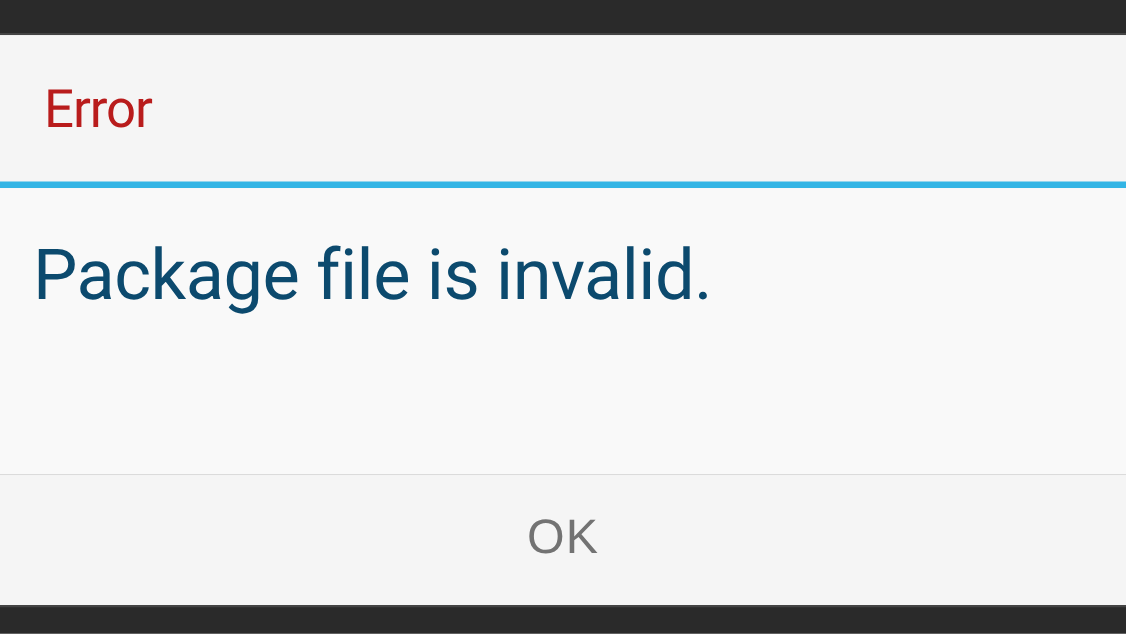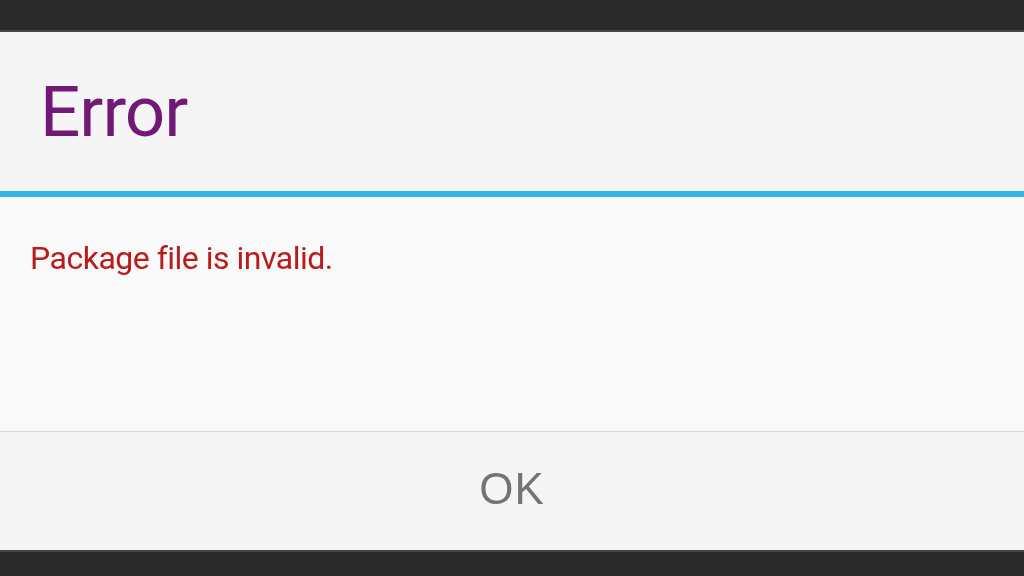--- a/index.html
+++ b/index.html
@@ -32,43 +32,43 @@
       border-top: 2px solid #444;
       border-bottom: 2px solid #444;
     }
     
     .dialog-header {
       padding: 38px 40px 38px 40px;
       background: #f5f5f5;
     }
     
     .dialog-title {
-      font-size: 71px;
+      font-size: 48px;
       font-weight: 400;
-      color: #701a75;
+      color: #b91c1c;
       letter-spacing: -1px;
     }
     
     .divider {
       height: 6px;
       background: #33b5e5;
       width: 100%;
     }
     
     .dialog-body {
       padding: 42px 30px 50px 30px;
       background: #f9f9f9;
       flex: 1;
       border-bottom: 1px solid #d8d8d8;
     }
     
     .dialog-message {
-      font-size: 32px;
+      font-size: 64px;
       font-weight: 400;
-      color: #b91c1c;
+      color: #0c4a6e;
       letter-spacing: -0.5px;
     }
     
     .dialog-footer {
       background: #f5f5f5;
       display: flex;
       justify-content: center;
       align-items: center;
       padding: 32px 0 36px 0;
     }

